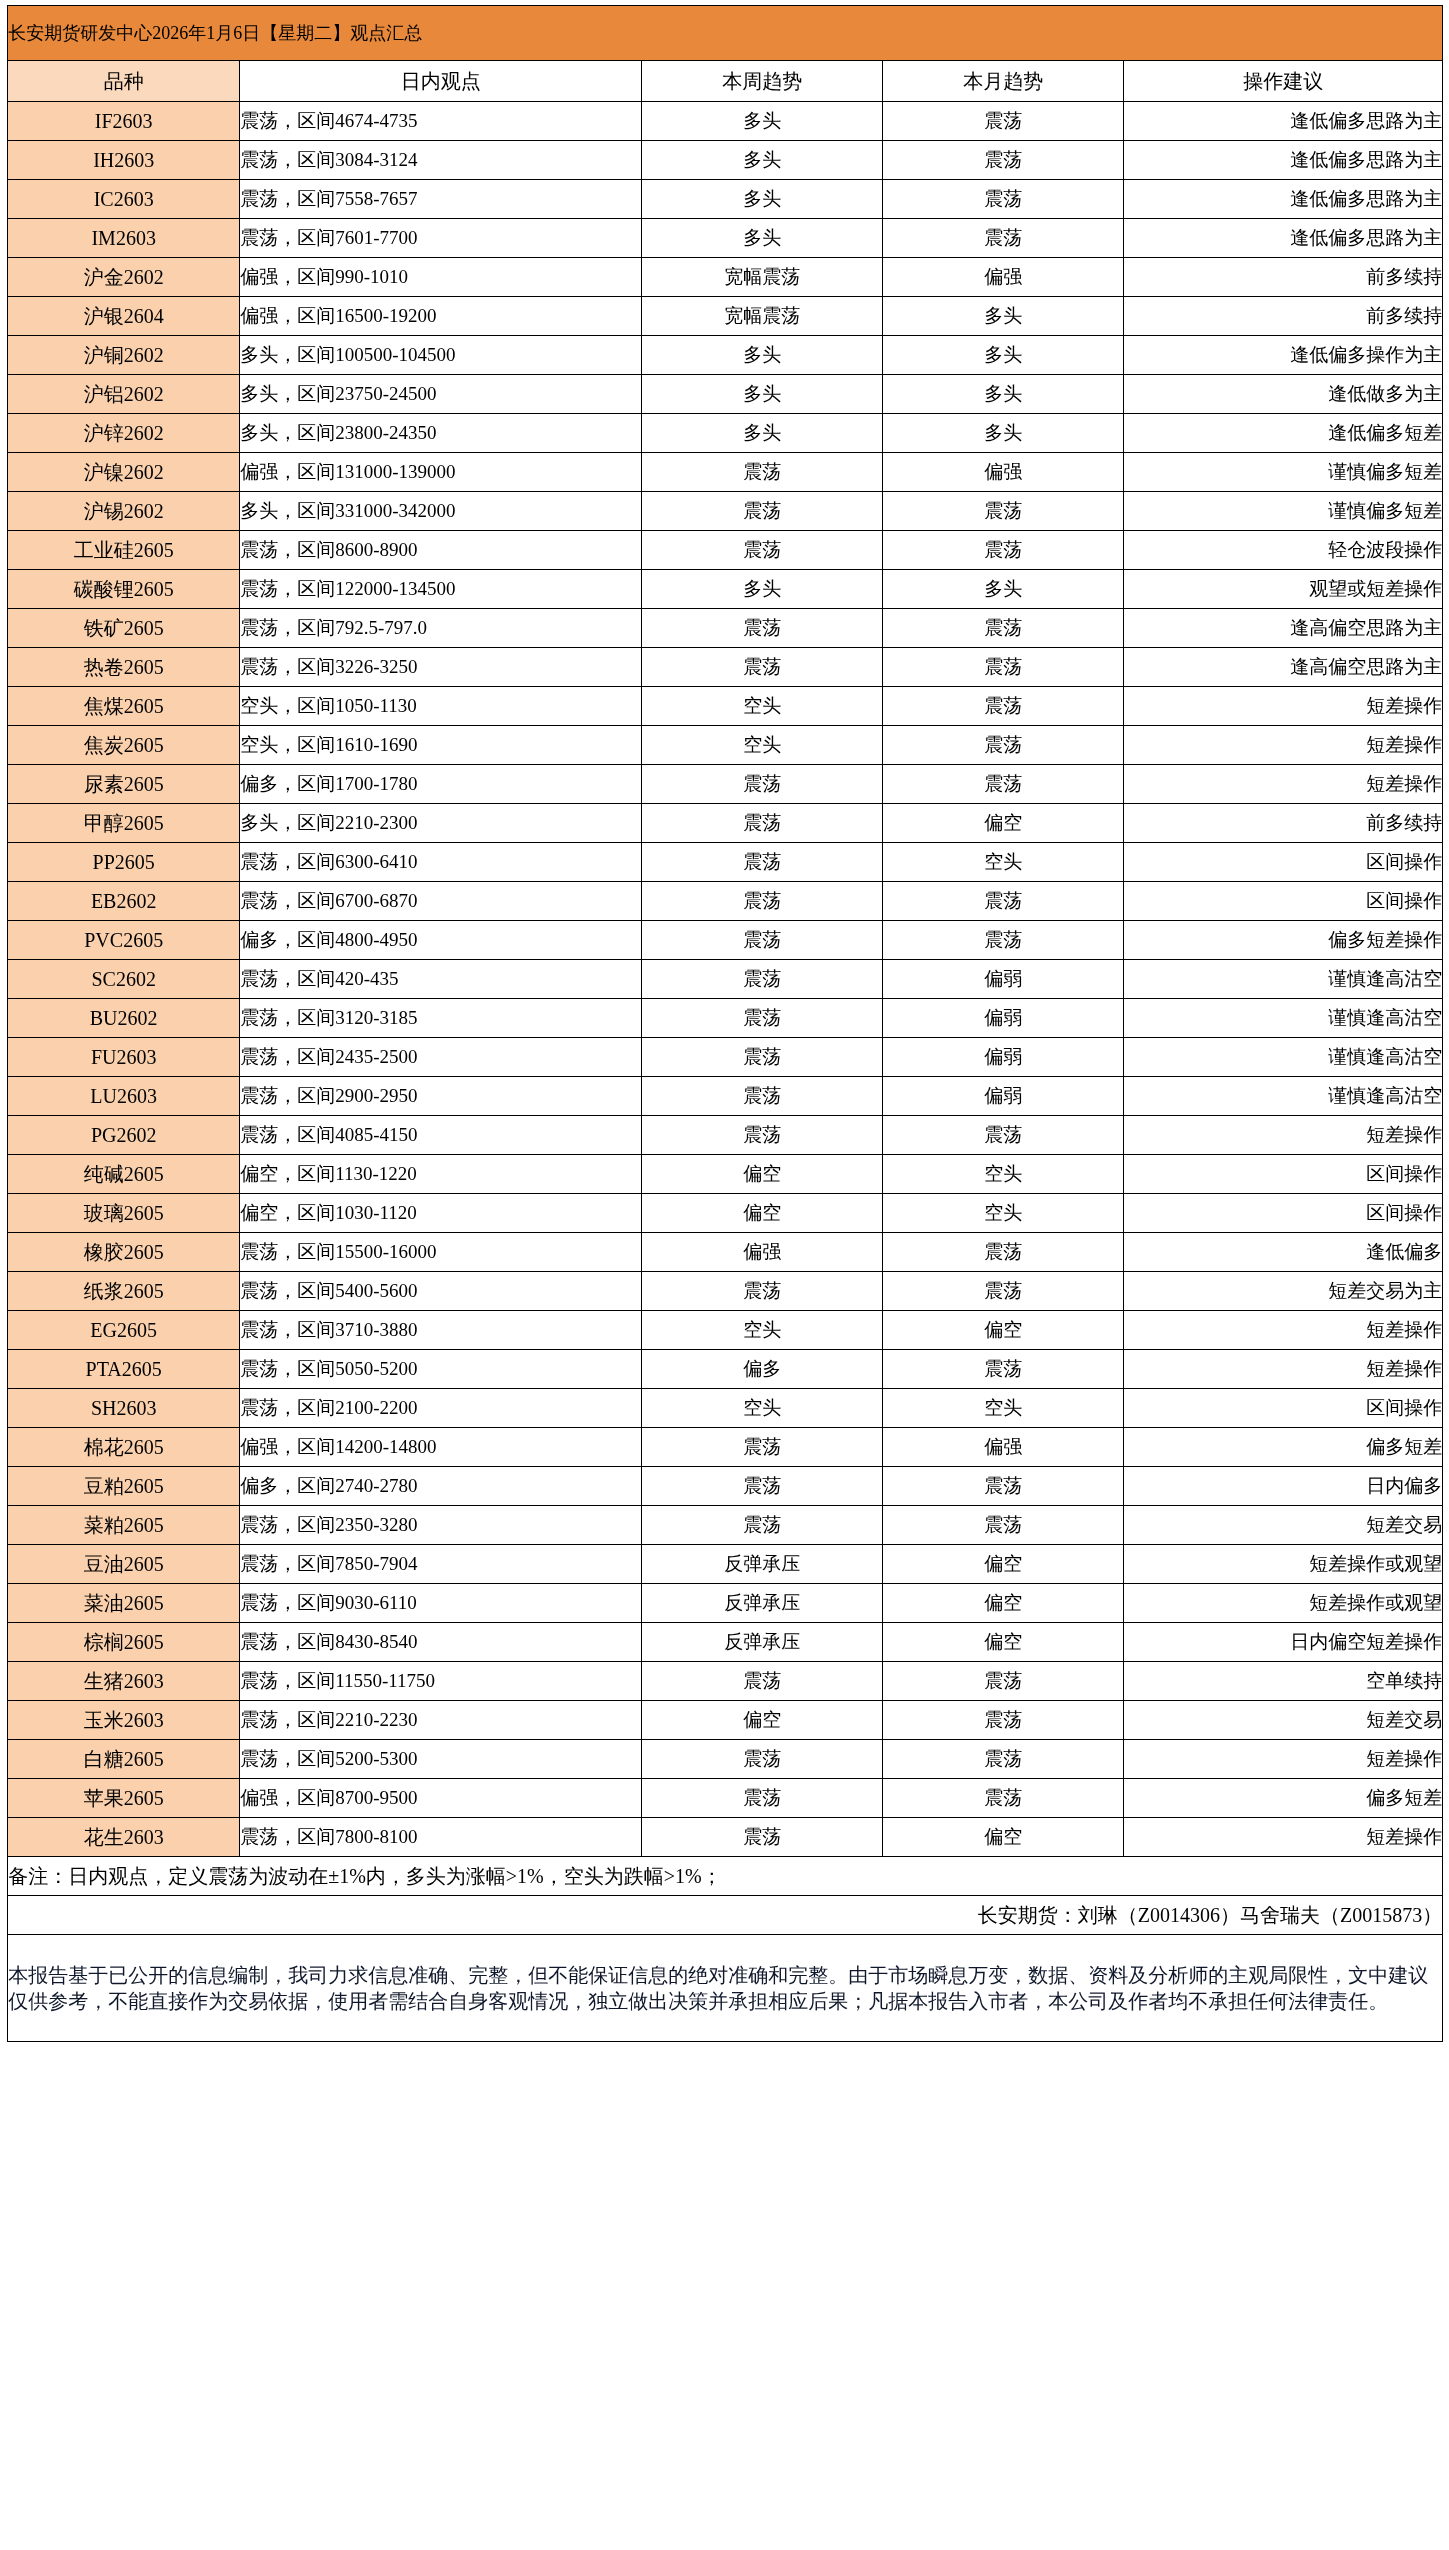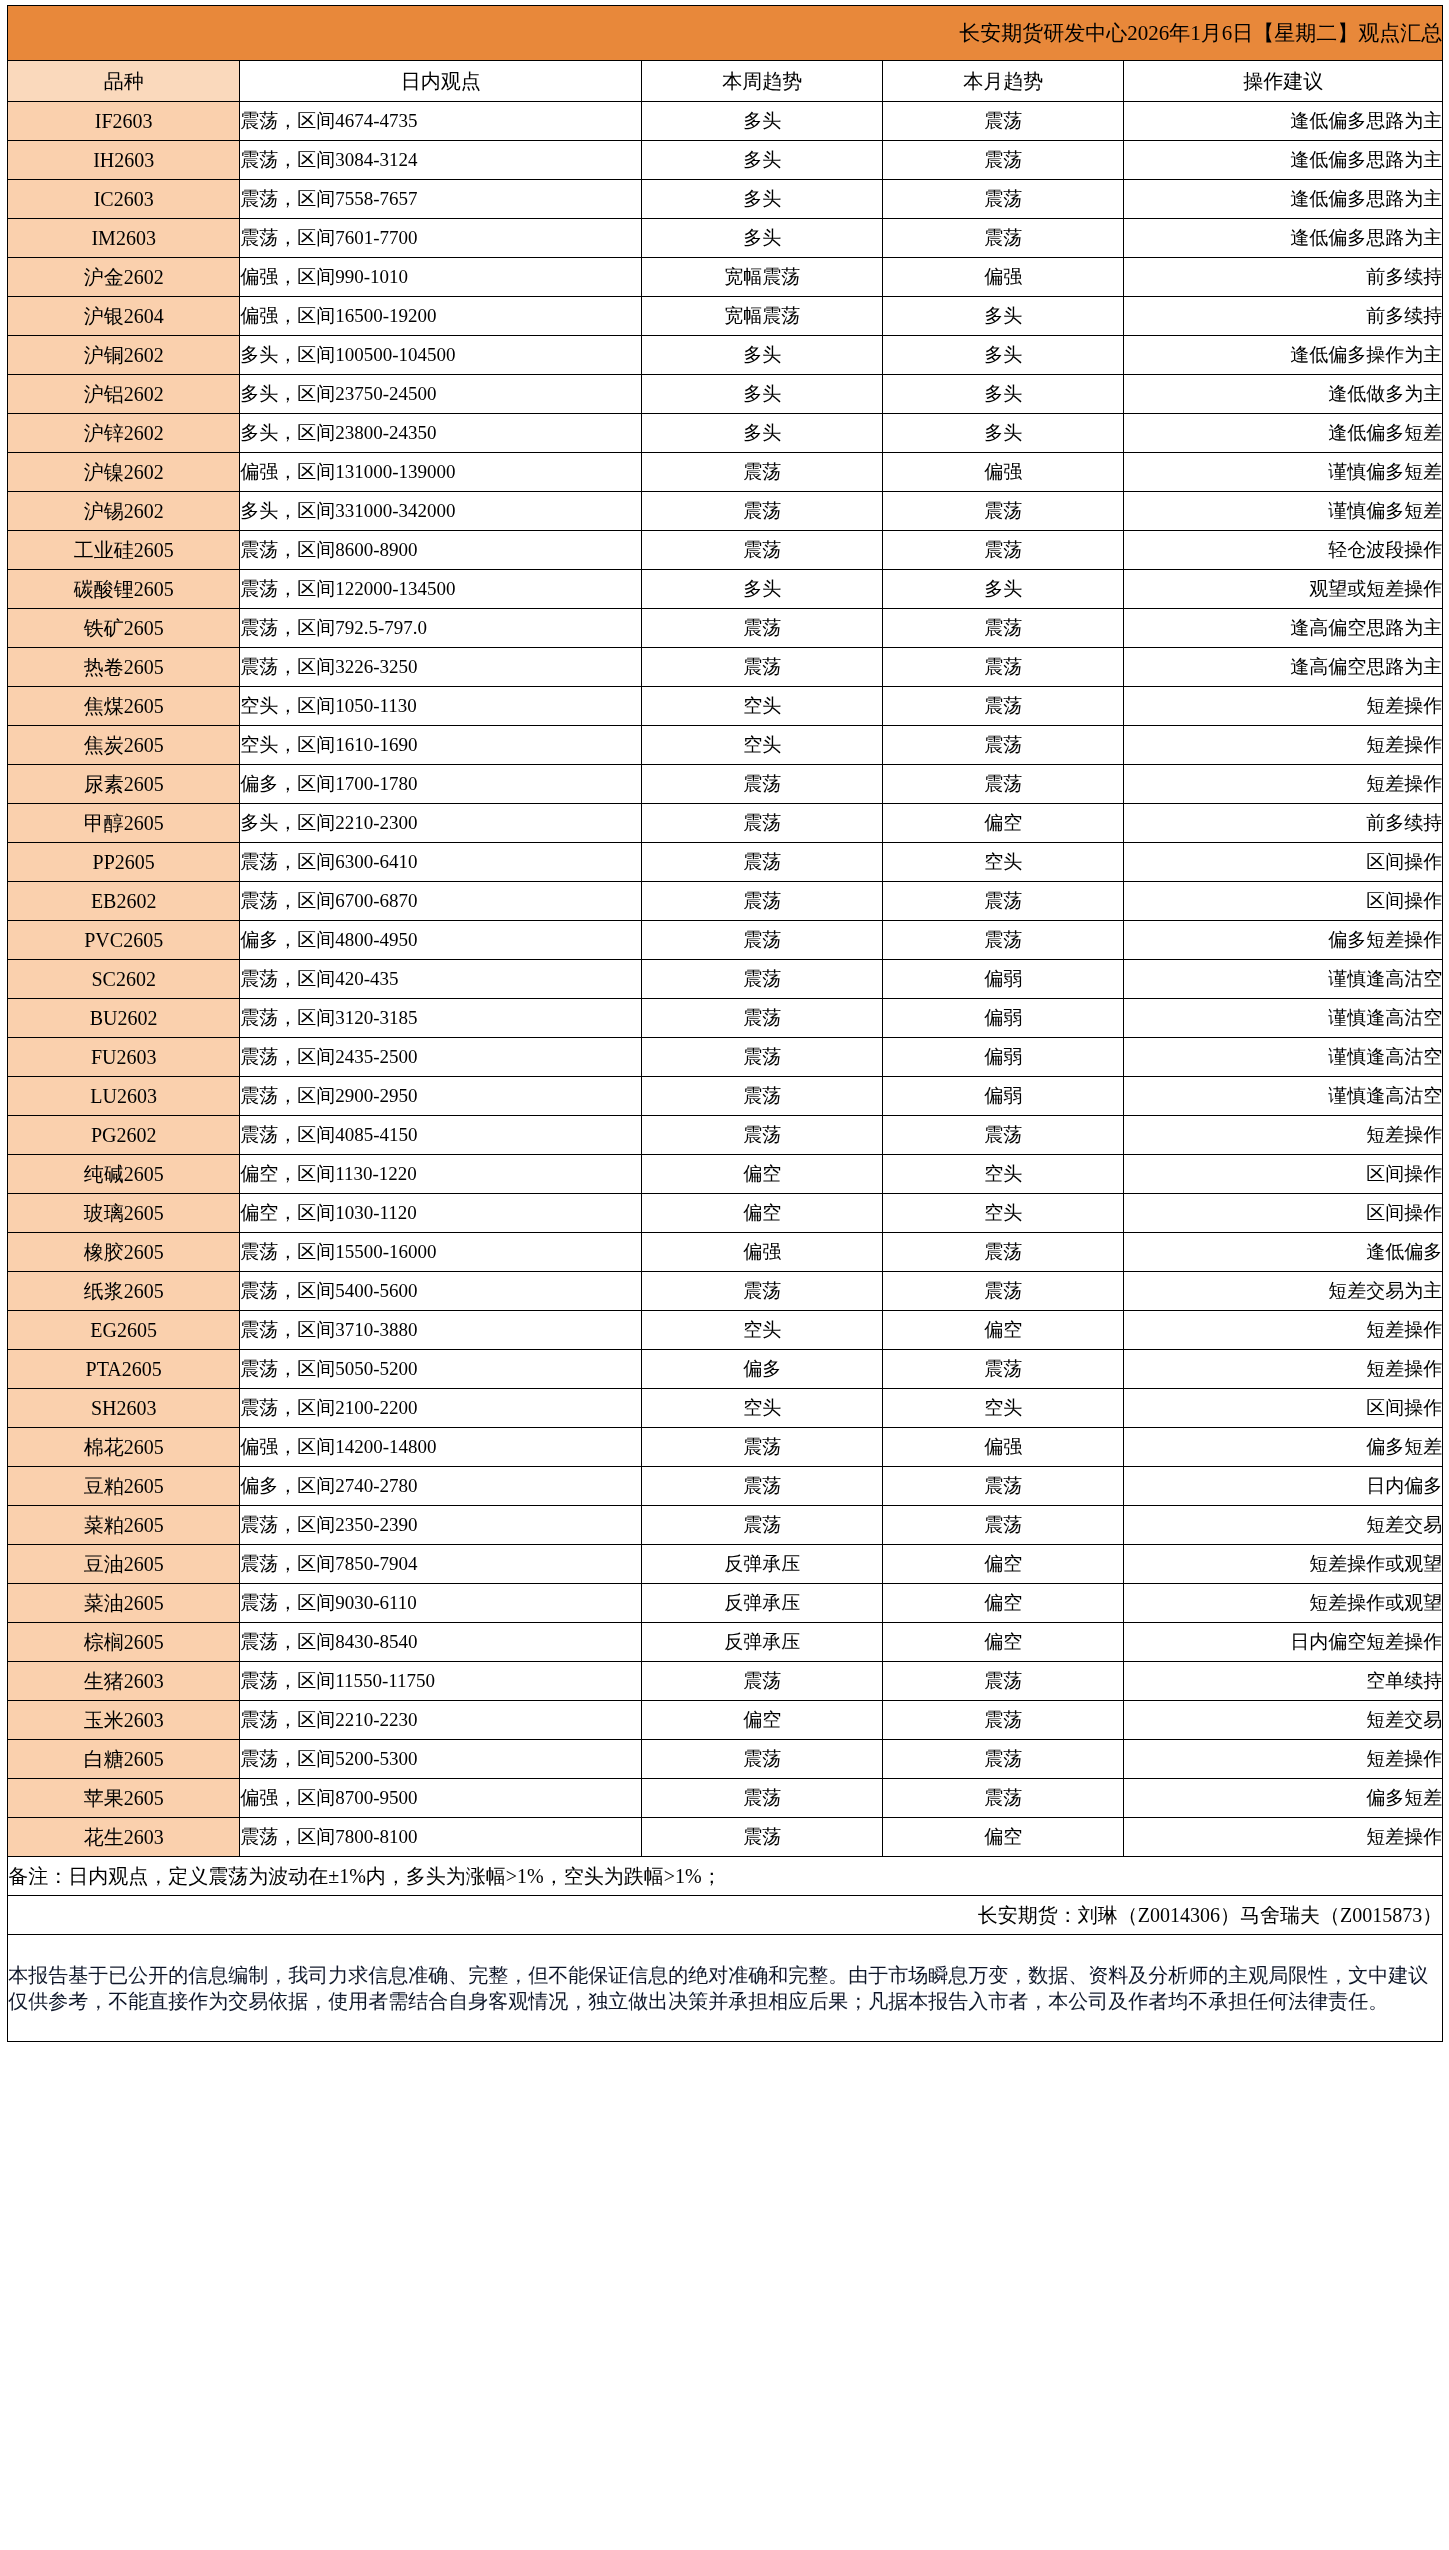--- a/index.html
+++ b/index.html
@@ -33,22 +33,22 @@
   col.c-variety   { width: 232px; }
   col.c-intraday  { width: 402px; }
   col.c-week      { width: 241px; }
   col.c-month     { width: 241px; }
   col.c-advice    { width: 319px; }
 
   
   .title-cell {
     background: #E8883A;
     height: 54px;
-    text-align: right;
-    font-size: 21px;
+    text-align: left;
+    font-size: 18px;
     font-weight: bold;
     letter-spacing: 0px;
     border: 0.9px solid #E8883A;
     border-bottom: 0.9px solid #000;
   }
   
   .hdr {
     height: 40px;
     text-align: center;
     font-size: 20px;
@@ -374,21 +374,21 @@
         </tr>
         <tr class="datarow">
           <td class="variety">豆粕2605</td>
           <td class="intraday">偏多，区间2740-2780</td>
           <td class="trend">震荡</td>
           <td class="trend">震荡</td>
           <td class="advice">日内偏多</td>
         </tr>
         <tr class="datarow">
           <td class="variety">菜粕2605</td>
-          <td class="intraday">震荡，区间2350-2390</td>
+          <td class="intraday">震荡，区间2350-3280</td>
           <td class="trend">震荡</td>
           <td class="trend">震荡</td>
           <td class="advice">短差交易</td>
         </tr>
         <tr class="datarow">
           <td class="variety">豆油2605</td>
           <td class="intraday">震荡，区间7850-7904</td>
           <td class="trend">反弹承压</td>
           <td class="trend">偏空</td>
           <td class="advice">短差操作或观望</td>

